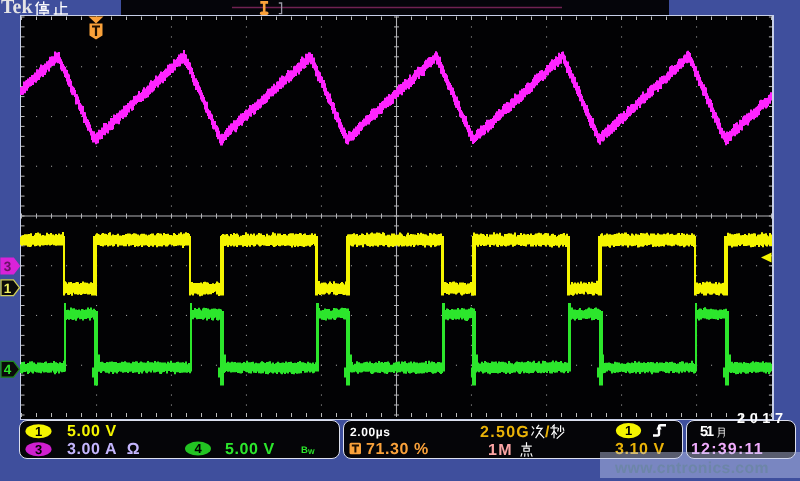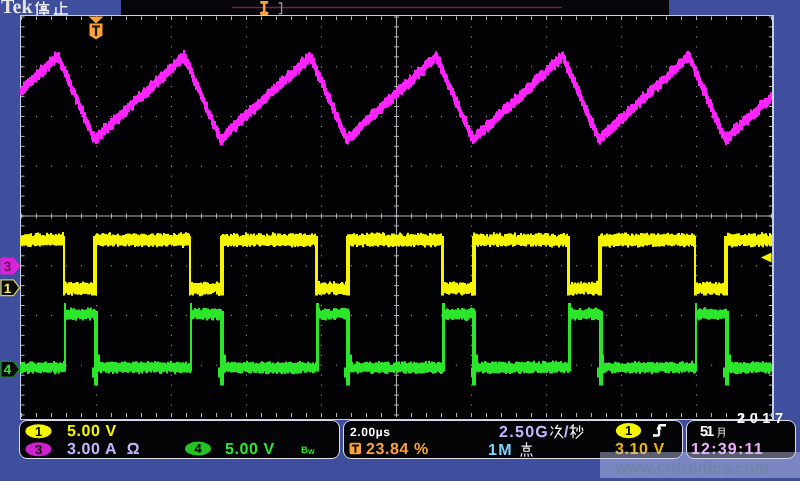--- a/index.html
+++ b/index.html
@@ -977,40 +977,40 @@
     <path d="M653 435.5 H657.5 Q659 435.5 659 434 V427 Q659 425.2 660.8 425.2 H666" stroke="#fff" stroke-width="2.4" fill="none"></path>
     <path d="M656.4 429.5 L659 424.2 L661.6 429.5 Z" fill="#fff" stroke="none"></path>
     <rect x="349.5" y="442.8" width="11.5" height="11.5" rx="1.5" fill="#f9a13a"></rect>
     <path d="M351.8 445.6 H359 M355.4 445.6 V452.5" stroke="#201000" stroke-width="2" fill="none"></path>
     <text x="301" y="452.5" fill="#2ce62c" font-family="Liberation Sans" font-size="9.5px" font-weight="bold">B<tspan font-size="7px" dy="1.5">W</tspan></text>
   </svg>
 <div class="abs scope" style="left:66.5px;top:424.2px;color:#f5f500;font-size:16px;letter-spacing:0.6px">5.00 V</div>
 <div class="abs scope" style="left:66.5px;top:442.4px;color:#c4b5fd;font-size:16px;letter-spacing:0.6px">3.00 A &nbsp;Ω</div>
 <div class="abs scope" style="left:225px;top:442.4px;color:#2ce62c;font-size:16px;letter-spacing:0.6px">5.00 V</div>
 <div class="abs scope" style="left:350px;top:424.2px;color:#fff;font-size:12px;letter-spacing:0.6px">2.00µs</div>
-<div class="abs scope" style="left:366px;top:442.4px;color:#f9a13a;font-size:16px;letter-spacing:0.6px">23.84 %</div>
-<div class="abs scope" style="left:499px;top:424.2px;color:#c4b5fd;letter-spacing:1.3px">2.50G<svg style="width:15px;height:15px;vertical-align:-2.5px" viewBox="0 0 16 16" fill="none" stroke="#fff" stroke-width="1.25" stroke-linecap="square">
+<div class="abs scope" style="left:366px;top:442.4px;color:#f9a13a;font-size:16px;letter-spacing:0.6px">71.30 %</div>
+<div class="abs scope" style="left:480px;top:424.2px;color:#eab308;letter-spacing:1.3px">2.50G<svg style="width:15px;height:15px;vertical-align:-2.5px" viewBox="0 0 16 16" fill="none" stroke="#fff" stroke-width="1.25" stroke-linecap="square">
       <path d="M2.4 3 L4 5"></path>
       <path d="M3.7 8.6 L1.9 11.8"></path>
       <path d="M9.3 1.4 L7.2 4.2"></path>
       <path d="M7.3 4.7 H12.9 L9.9 8.2"></path>
       <path d="M10.5 8 L6.3 14.6"></path>
       <path d="M10 9.6 L14.7 14.6"></path>
     </svg><span style="letter-spacing:0.5px">/</span><svg style="width:15px;height:15px;vertical-align:-2.5px" viewBox="0 0 16 16" fill="none" stroke="#fff" stroke-width="1.25" stroke-linecap="square">
       <path d="M4.6 1 L2.9 2.6"></path>
       <path d="M1 4.2 H7.6"></path>
       <path d="M4.3 2 V14.6"></path>
       <path d="M4.2 7.8 L1.9 11.2"></path>
       <path d="M4.4 7.8 L6.9 10.8"></path>
       <path d="M11.3 2 V8"></path>
       <path d="M9 4.8 L8.3 7.4"></path>
       <path d="M13.9 4.3 L14.7 6.8"></path>
       <path d="M14.6 8.6 L7.6 15.2"></path>
     </svg></div>
-<div class="abs scope" style="left:487.5px;top:442.4px;color:#7dd3fc;letter-spacing:1.3px">1M <svg style="width:15px;height:15px;vertical-align:-2.5px" viewBox="0 0 16 16" fill="none" stroke="#fff" stroke-width="1.25" stroke-linecap="square">
+<div class="abs scope" style="left:487.5px;top:442.4px;color:#fca5a5;letter-spacing:1.3px">1M <svg style="width:15px;height:15px;vertical-align:-2.5px" viewBox="0 0 16 16" fill="none" stroke="#fff" stroke-width="1.25" stroke-linecap="square">
       <path d="M8 0.8 V4.3"></path>
       <path d="M3.2 4.4 H13"></path>
       <path d="M5.2 6.6 H10.9 V9.9 H5.2 Z"></path>
       <path d="M3 12.6 L2.2 15"></path>
       <path d="M6.3 12.8 L6.1 15.1"></path>
       <path d="M9.6 12.8 L9.9 15.1"></path>
       <path d="M12.8 12.6 L13.8 15"></path>
     </svg></div>
 <div class="abs scope" style="left:615px;top:442.4px;color:#eab308;font-size:16px;letter-spacing:0.6px">3.10 V</div>
 <div class="abs scope" style="left:699.5px;top:424.2px;color:#fff;font-size:14.5px;letter-spacing:0">5</div>

